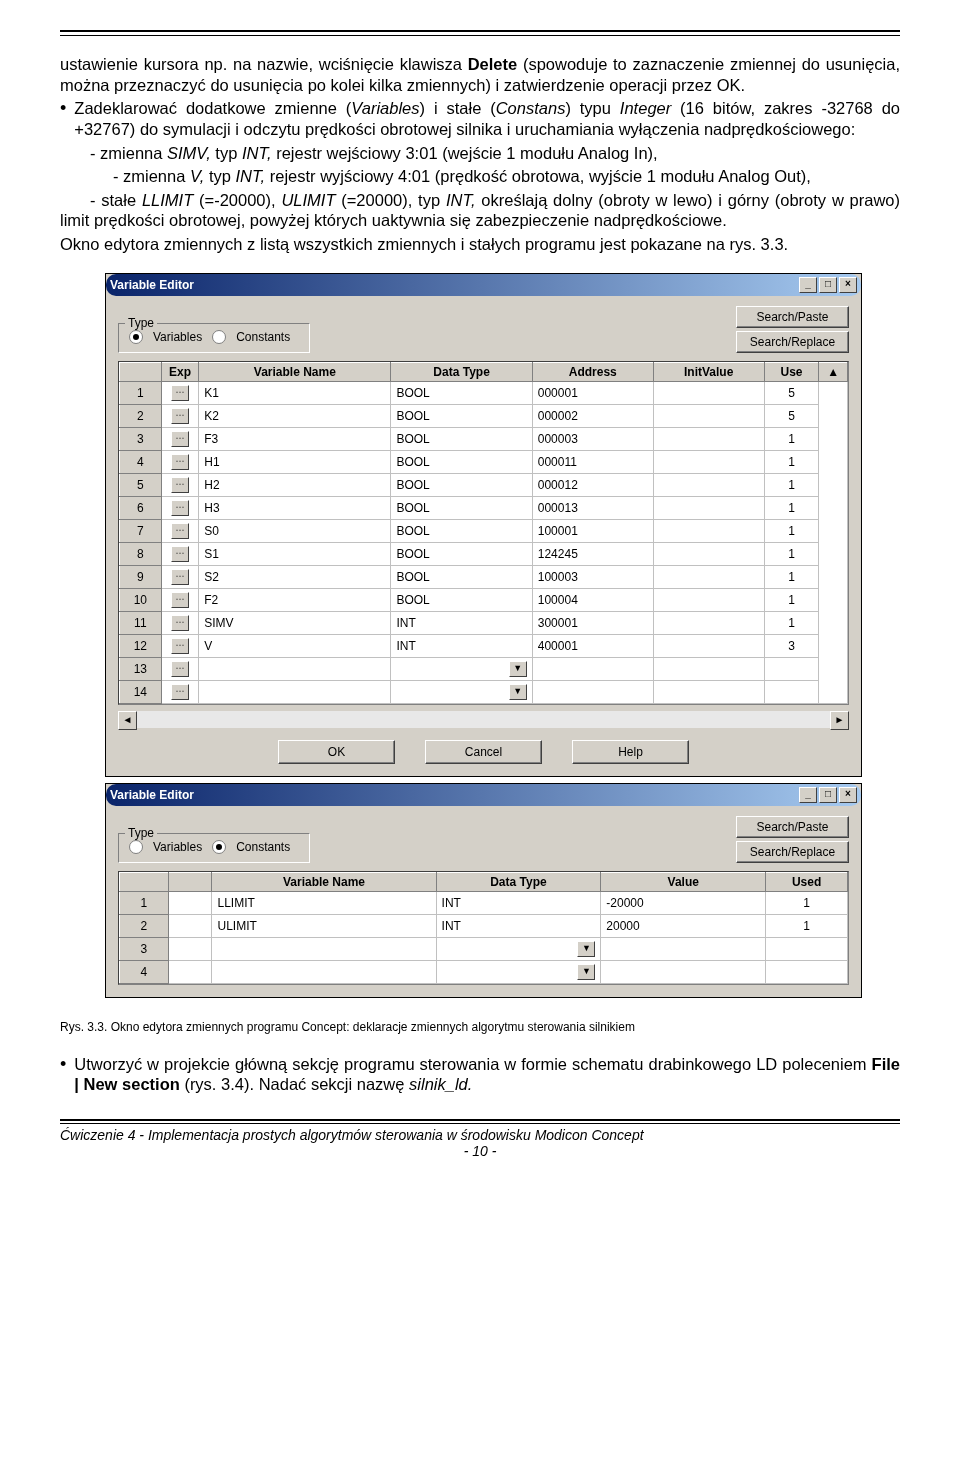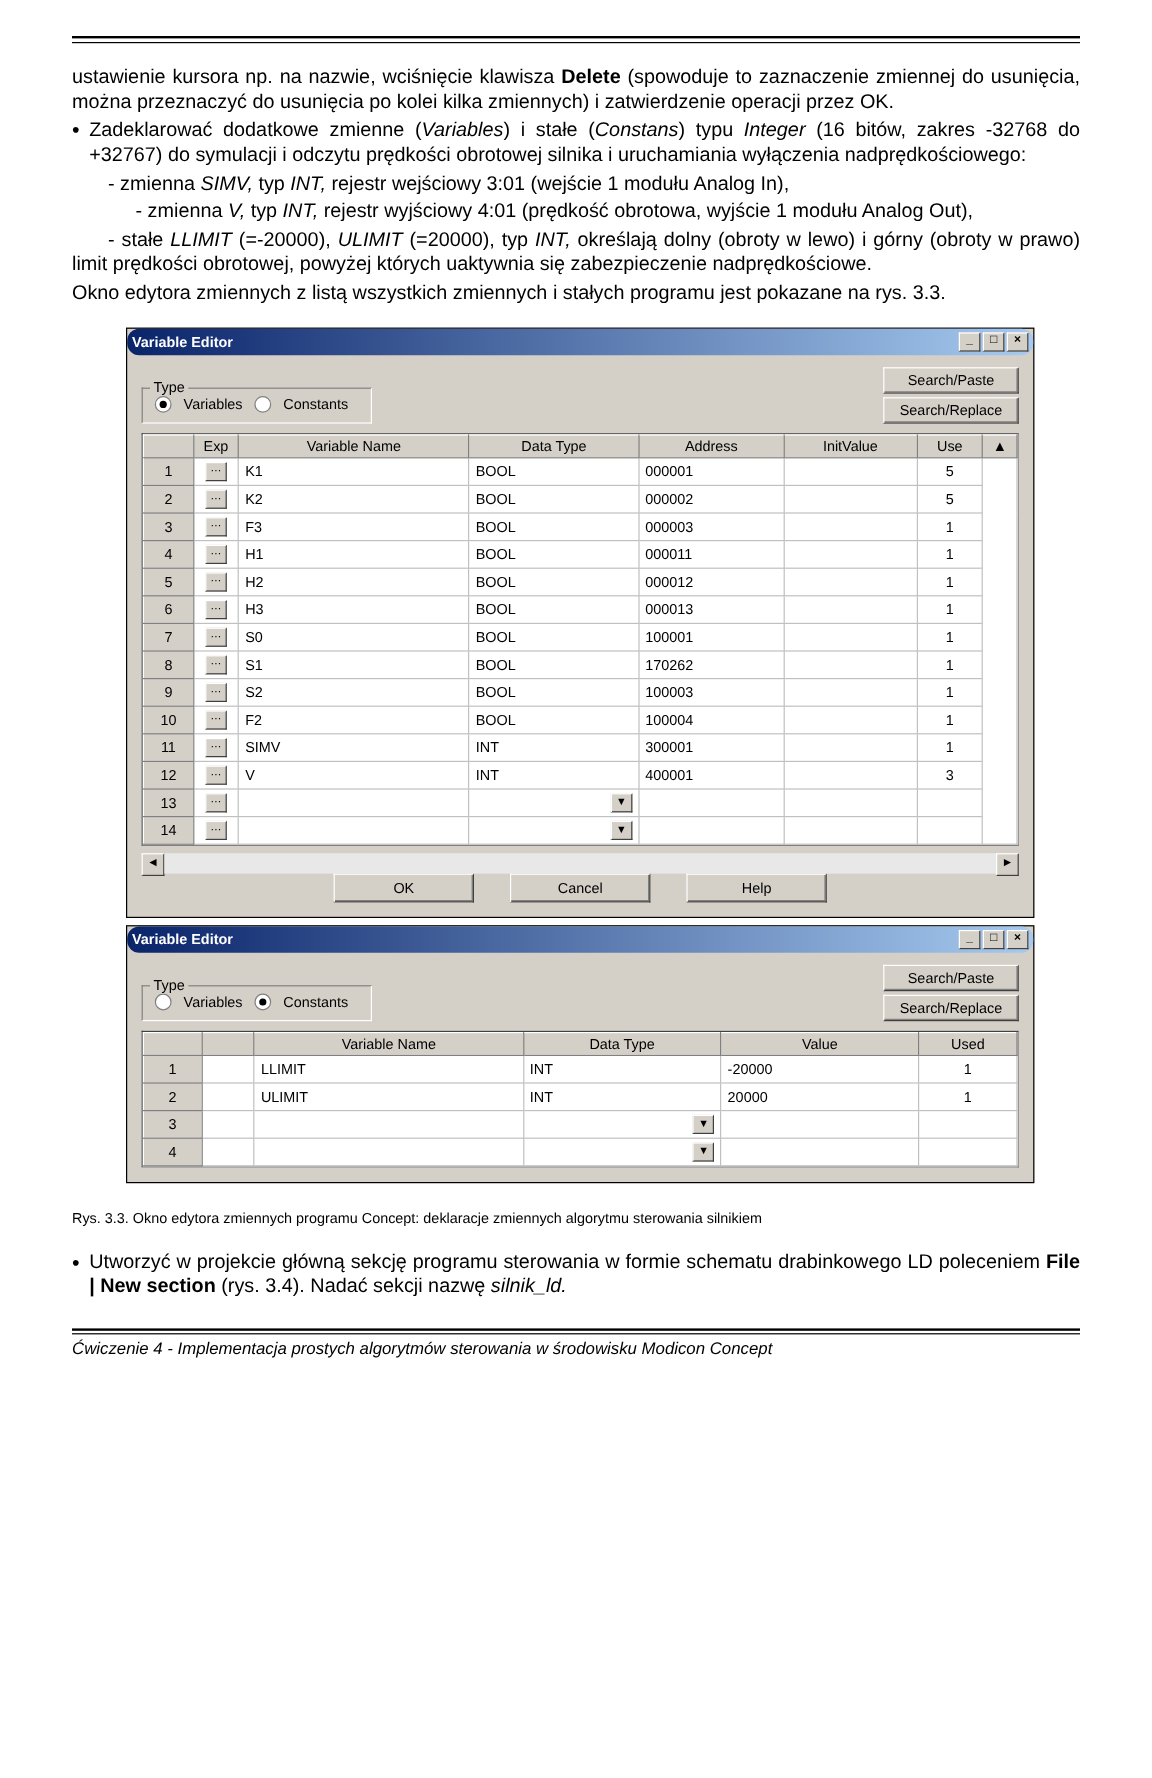--- a/index.html
+++ b/index.html
@@ -149,21 +149,21 @@
     .grid table {
       border-collapse: collapse;
       width: 100%;
       font-size: 12px;
     }
     .grid th {
       background: #d4d0c8;
       border: 1px solid #808080;
       border-top-color: #fff;
       border-left-color: #fff;
-      font-weight: normal;
+      font-weight: bold;
       padding: 2px 4px;
       text-align: center;
       font-size: 12px;
     }
     .grid td {
       border: 1px solid #c0c0c0;
       padding: 2px 5px;
       height: 18px;
       background: #fff;
     }
@@ -220,20 +220,21 @@
       border-right-color: #404040;
       border-bottom-color: #404040;
       text-align: center;
       font-size: 10px;
       line-height: 15px;
     }
     .btn-row {
       display: flex;
       justify-content: center;
       gap: 30px;
+      margin-top: 12px;
     }
     .btn-row .btn {
       min-width: 75px;
       padding: 4px 20px;
     }
     .caption {
       font-size: 12px;
       margin: 22px 0 20px 0;
     }
     .hr-footer-top {
@@ -395,21 +396,21 @@
                   <td>BOOL</td>
                   <td>100001</td>
                   <td></td>
                   <td style="text-align:center">1</td>
                 </tr>
                 <tr>
                   <td class="rownum">8</td>
                   <td class="exp-cell"><span class="exp-btn">⋯</span></td>
                   <td>S1</td>
                   <td>BOOL</td>
-                  <td>170262</td>
+                  <td>124245</td>
                   <td></td>
                   <td style="text-align:center">1</td>
                 </tr>
                 <tr>
                   <td class="rownum">9</td>
                   <td class="exp-cell"><span class="exp-btn">⋯</span></td>
                   <td>S2</td>
                   <td>BOOL</td>
                   <td>100003</td>
                   <td></td>
@@ -579,13 +580,14 @@
     <div>
       <span>Utworzyć w projekcie główną sekcję programu sterowania w formie schematu drabinkowego LD poleceniem </span><b>File | New section</b><span> (rys. 3.4). Nadać sekcji nazwę </span><i>silnik_ld.</i><span></span>
     </div>
   </div>
 
   <hr class="hr-footer-top">
   <hr class="hr-footer-bot">
   <div class="footer">
     <span>Ćwiczenie 4 - Implementacja prostych algorytmów sterowania w środowisku Modicon Concept</span>
   </div>
+  <div style="text-align:center;font-size:14px;font-style:italic">- 10 -</div>
 </div>
 
 </body></html>

